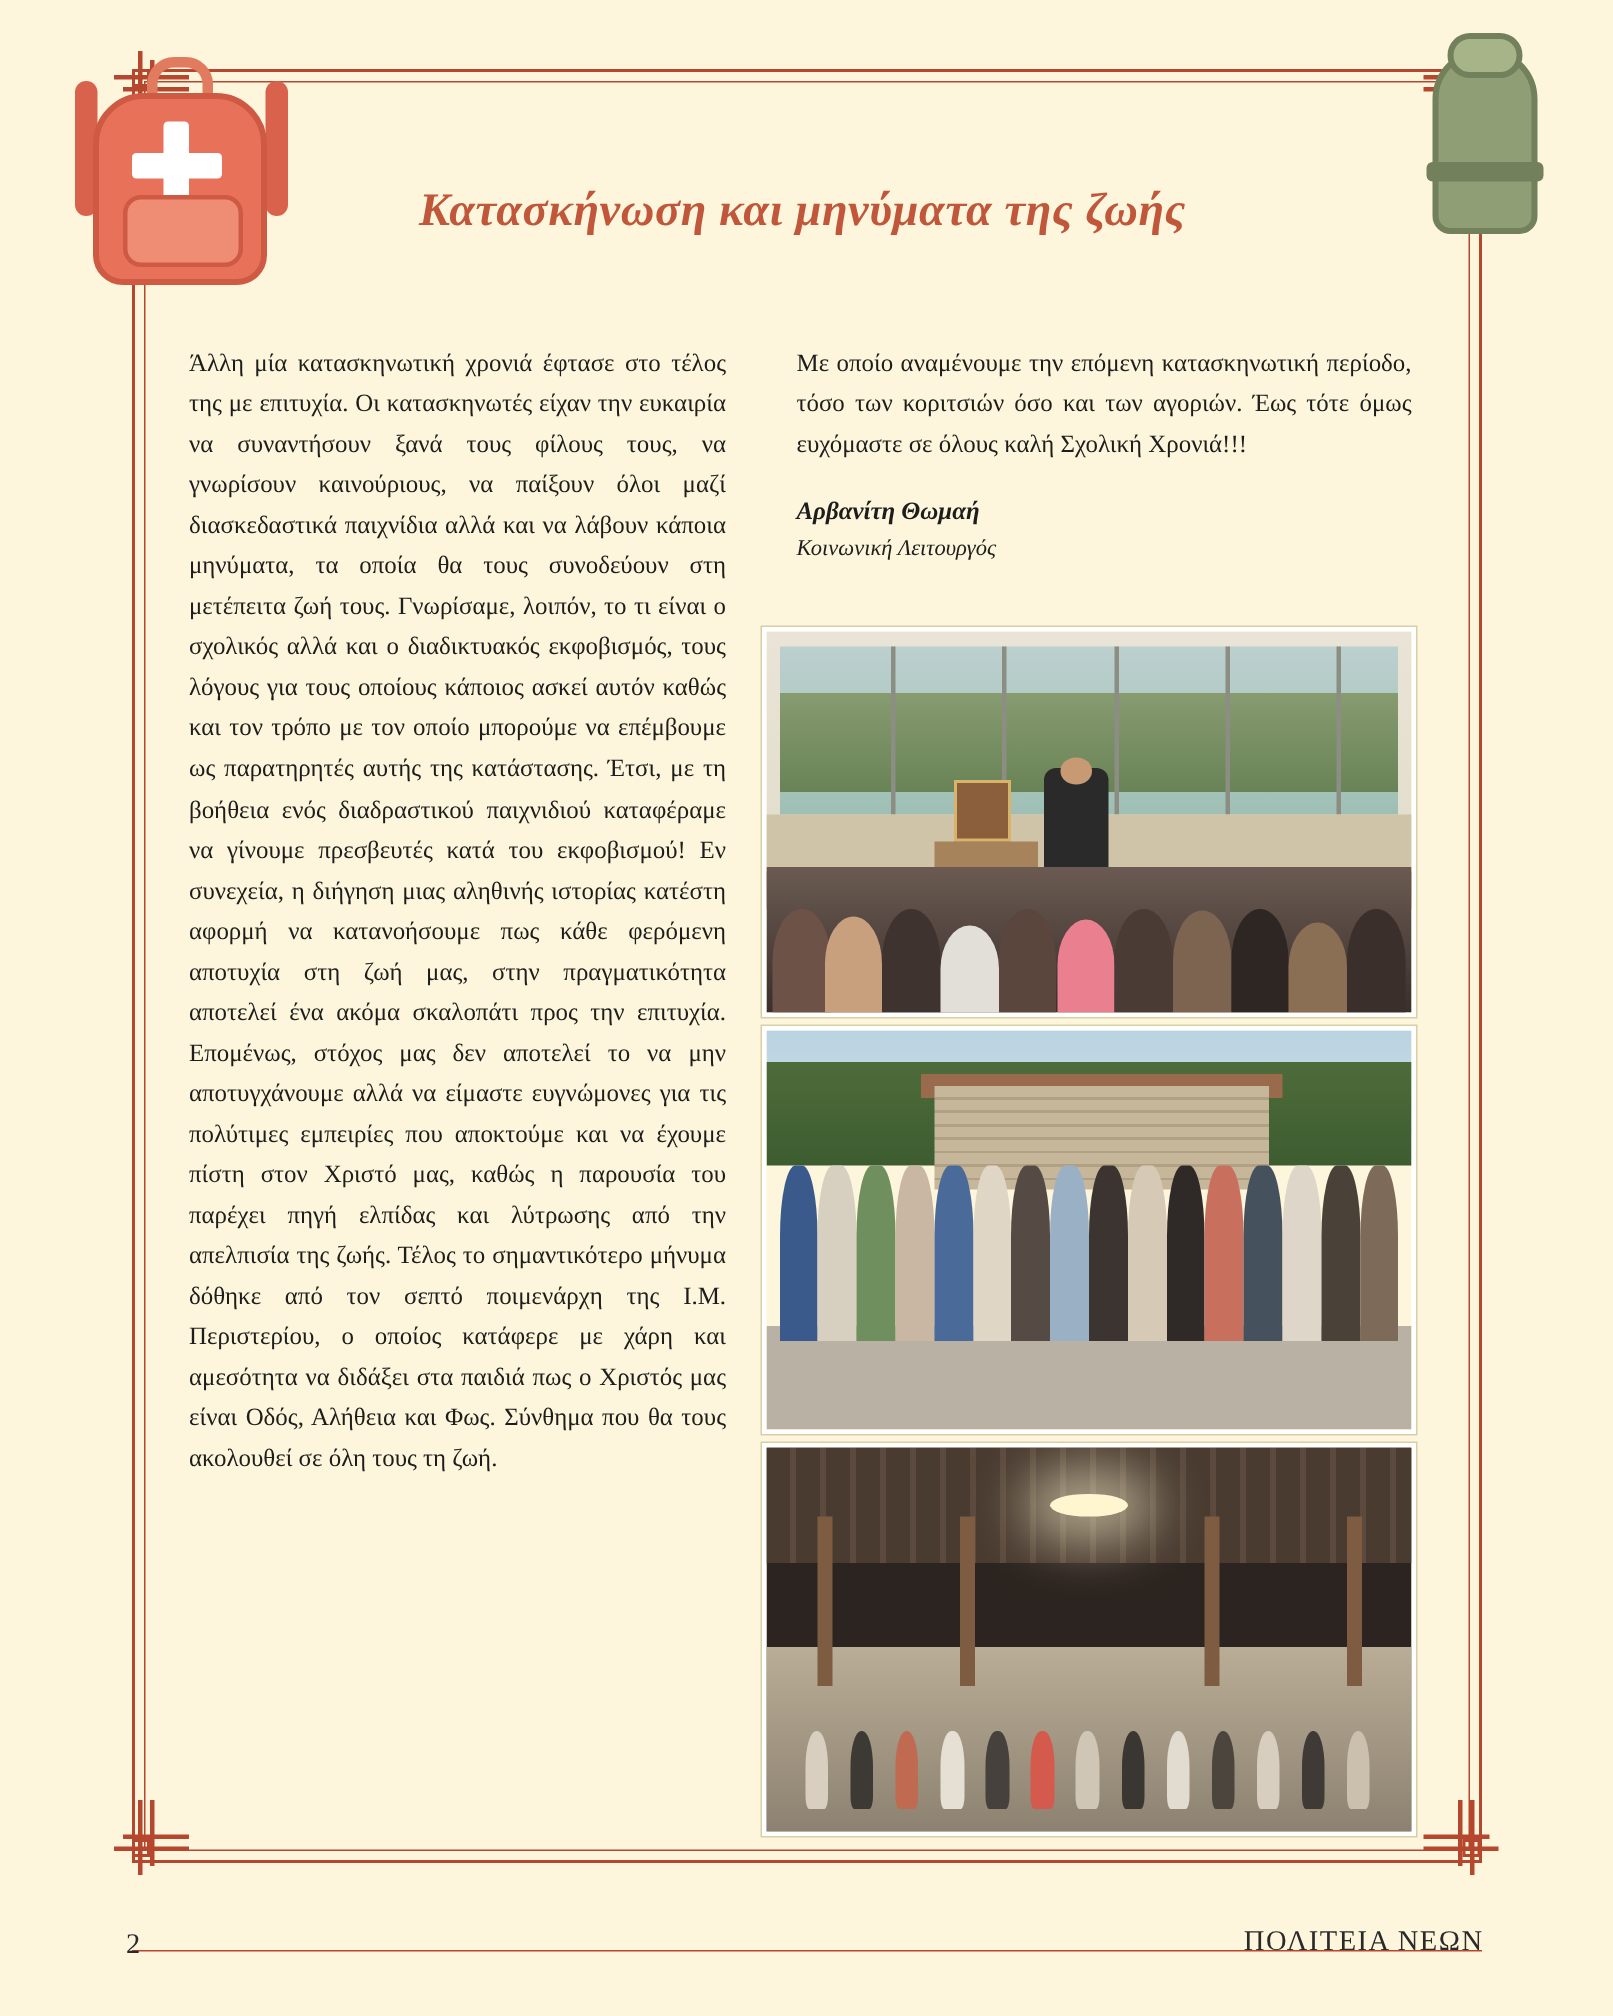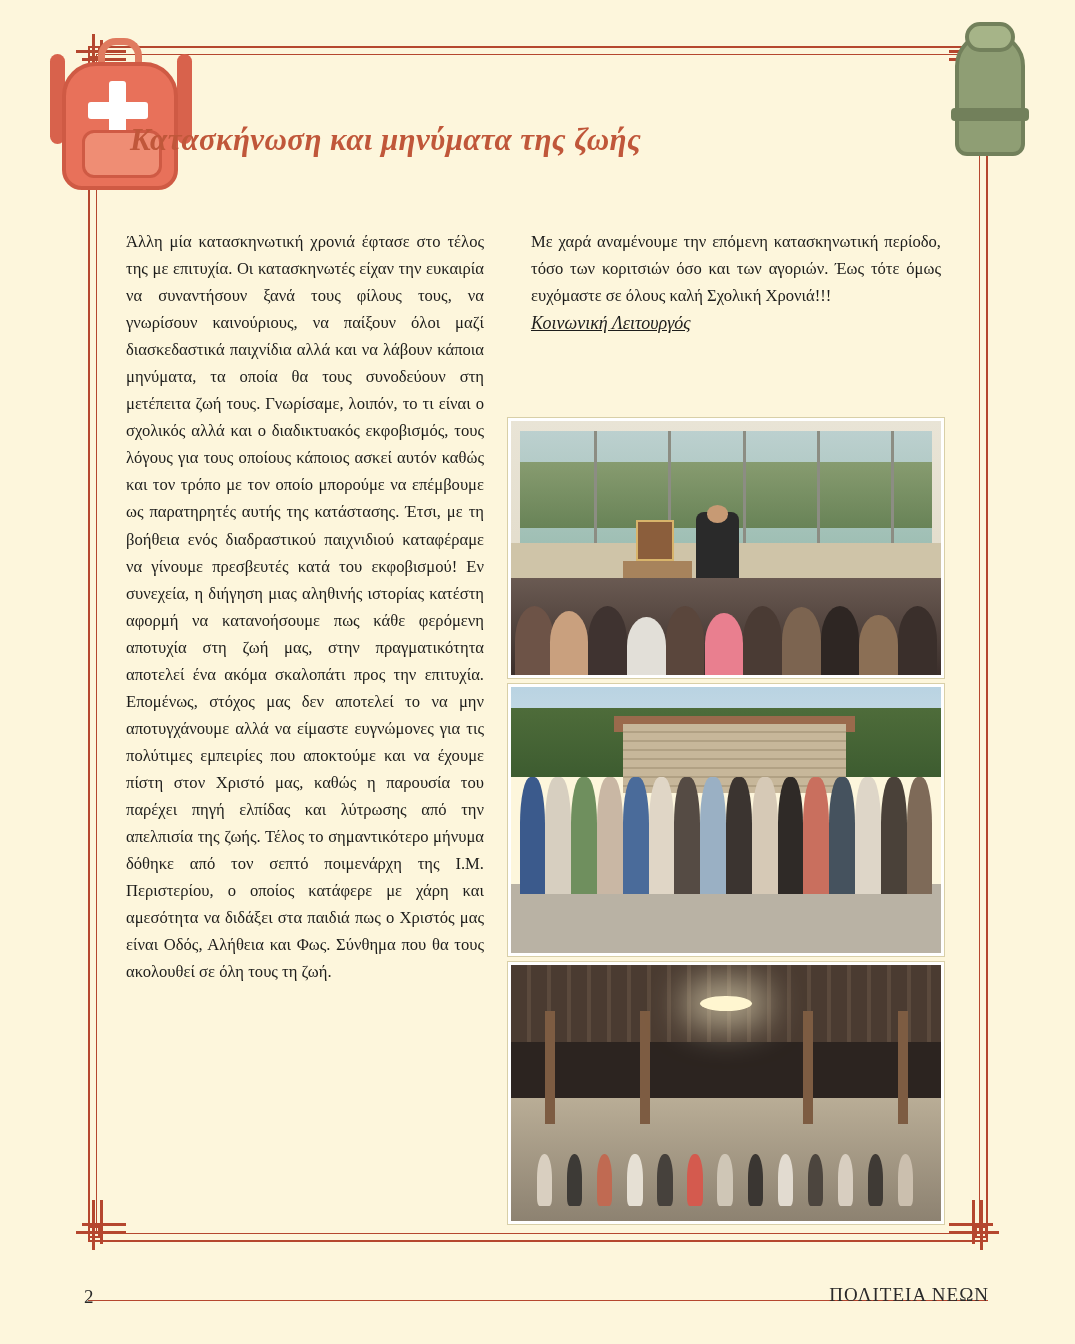--- a/index.html
+++ b/index.html
@@ -181,20 +181,21 @@
     background: #72805b;
     border-radius: 4px;
   }
 
   
   .article-title {
     position: absolute;
     left: 130px;
     top: 122px;
     width: 810px;
+    text-align: center;
     font-family: "Liberation Serif", serif;
     font-style: italic;
     font-weight: bold;
     font-size: 31px;
     color: #c0573a;
     letter-spacing: 0.4px;
   }
 
   
   .col-left {
@@ -220,23 +221,22 @@
   }
   .byline-name {
     margin-top: 18px;
     font-weight: bold;
     font-style: italic;
     font-size: 16.6px;
     text-align: left;
   }
   .byline-role {
     font-style: italic;
-    font-size: 18px;
+    font-size: 15px;
     text-align: left;
-    text-decoration: underline;
   }
 
   
   .photo {
     position: absolute;
     left: 508px;
     border: 3px solid #ffffff;
     box-shadow: 0 0 0 1px #d8cfa8;
     box-sizing: border-box;
     overflow: hidden;
@@ -392,21 +392,22 @@
   <div class="sb-body"></div>
   <div class="sb-top"></div>
   <div class="sb-strap"></div>
 </div>
 
 <div class="article-title">Κατασκήνωση και μηνύματα της ζωής</div>
 
 <div class="col-left">Άλλη μία κατασκηνωτική χρονιά έφτασε στο τέλος της με επιτυχία. Οι κατασκηνωτές είχαν την ευκαιρία να συναντήσουν ξανά τους φίλους τους, να γνωρίσουν καινούριους, να παίξουν όλοι μαζί διασκεδαστικά παιχνίδια αλλά και να λάβουν κάποια μηνύματα, τα οποία θα τους συνοδεύουν στη μετέπειτα ζωή τους. Γνωρίσαμε, λοιπόν, το τι είναι ο σχολικός αλλά και ο διαδικτυακός εκφοβισμός, τους λόγους για τους οποίους κάποιος ασκεί αυτόν καθώς και τον τρόπο με τον οποίο μπορούμε να επέμβουμε ως παρατηρητές αυτής της κατάστασης. Έτσι, με τη βοήθεια ενός διαδραστικού παιχνιδιού καταφέραμε να γίνουμε πρεσβευτές κατά του εκφοβισμού! Εν συνεχεία, η διήγηση μιας αληθινής ιστορίας κατέστη αφορμή να κατανοήσουμε πως κάθε φερόμενη αποτυχία στη ζωή μας, στην πραγματικότητα αποτελεί ένα ακόμα σκαλοπάτι προς την επιτυχία. Επομένως, στόχος μας δεν αποτελεί το να μην αποτυγχάνουμε αλλά να είμαστε ευγνώμονες για τις πολύτιμες εμπειρίες που αποκτούμε και να έχουμε πίστη στον Χριστό μας, καθώς η παρουσία του παρέχει πηγή ελπίδας και λύτρωσης από την απελπισία της ζωής. Τέλος το σημαντικότερο μήνυμα δόθηκε από τον σεπτό ποιμενάρχη της Ι.Μ. Περιστερίου, ο οποίος κατάφερε με χάρη και αμεσότητα να διδάξει στα παιδιά πως ο Χριστός μας είναι Οδός, Αλήθεια και Φως. Σύνθημα που θα τους ακολουθεί σε όλη τους τη ζωή.</div>
 
 <div class="col-right">
-  <div>Με χαρά αναμένουμε την επόμενη κατασκηνωτική περίοδο, τόσο των κοριτσιών όσο και των αγοριών. Έως τότε όμως ευχόμαστε σε όλους καλή Σχολική Χρονιά!!!</div>
+  <div>Με οποίο αναμένουμε την επόμενη κατασκηνωτική περίοδο, τόσο των κοριτσιών όσο και των αγοριών. Έως τότε όμως ευχόμαστε σε όλους καλή Σχολική Χρονιά!!!</div>
+  <div class="byline-name">Αρβανίτη Θωμαή</div>
   <div class="byline-role">Κοινωνική Λειτουργός</div>
 </div>
 
 <div class="photo photo-1">
   <div class="ph-inner">
     <div class="p1-wall"></div>
     <div class="p1-windows"></div>
     <div class="p1-greenery"></div>
     <div class="p1-winframe">
       <i style="left:18%"></i>

